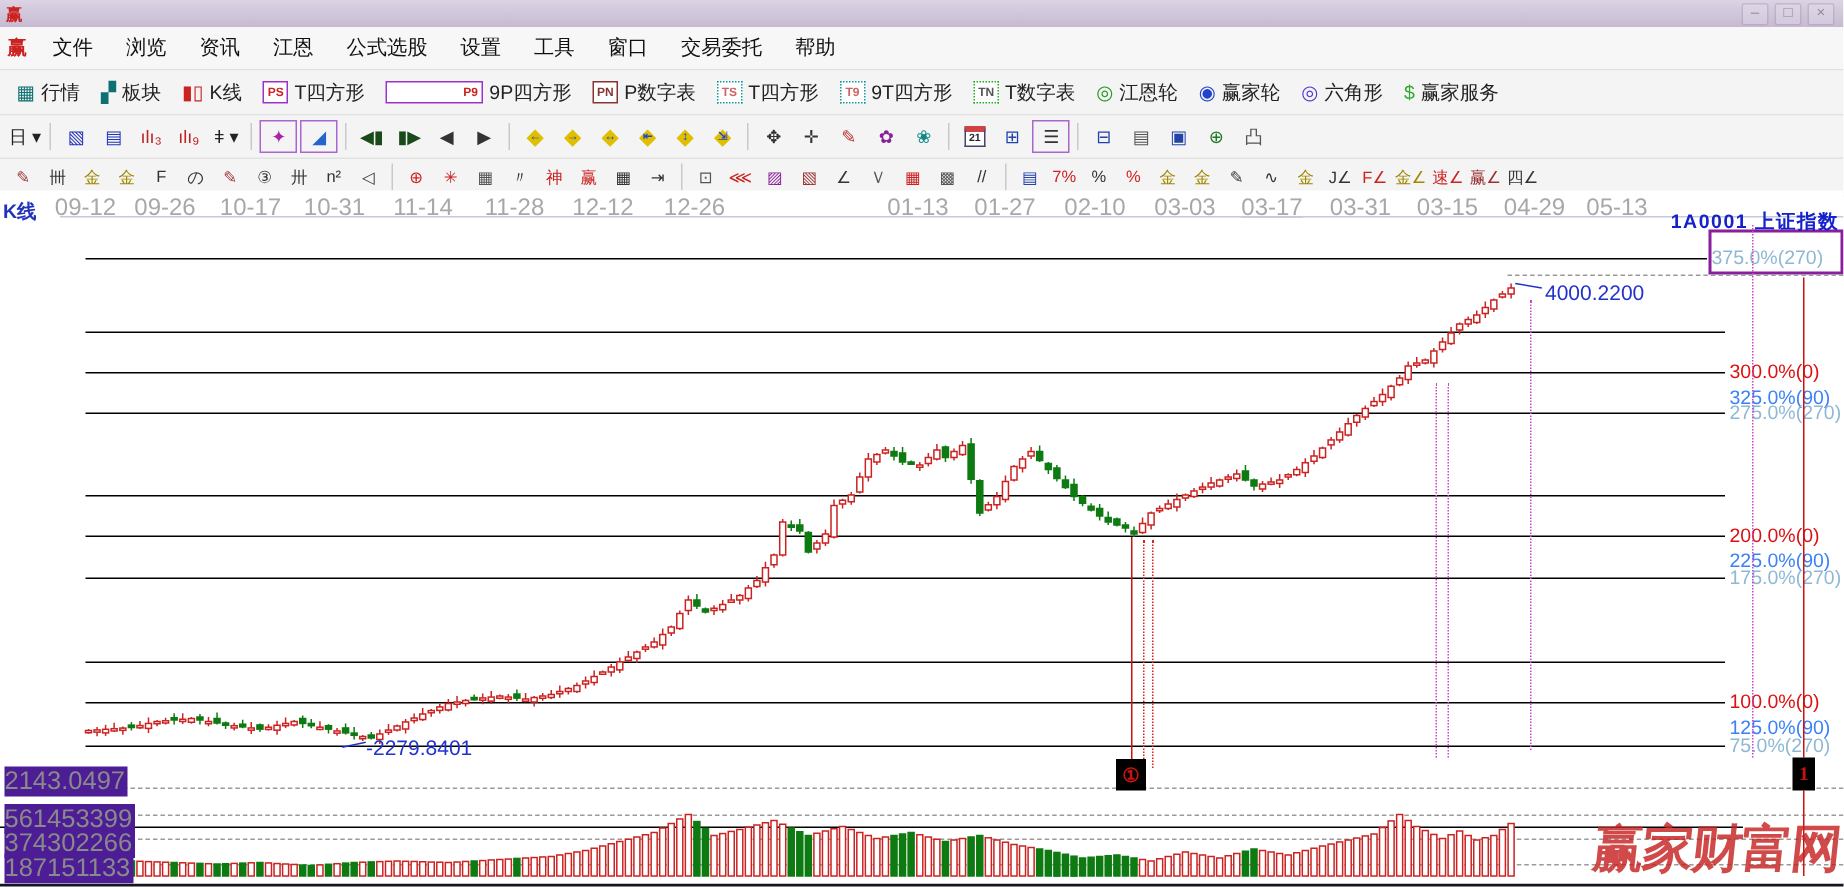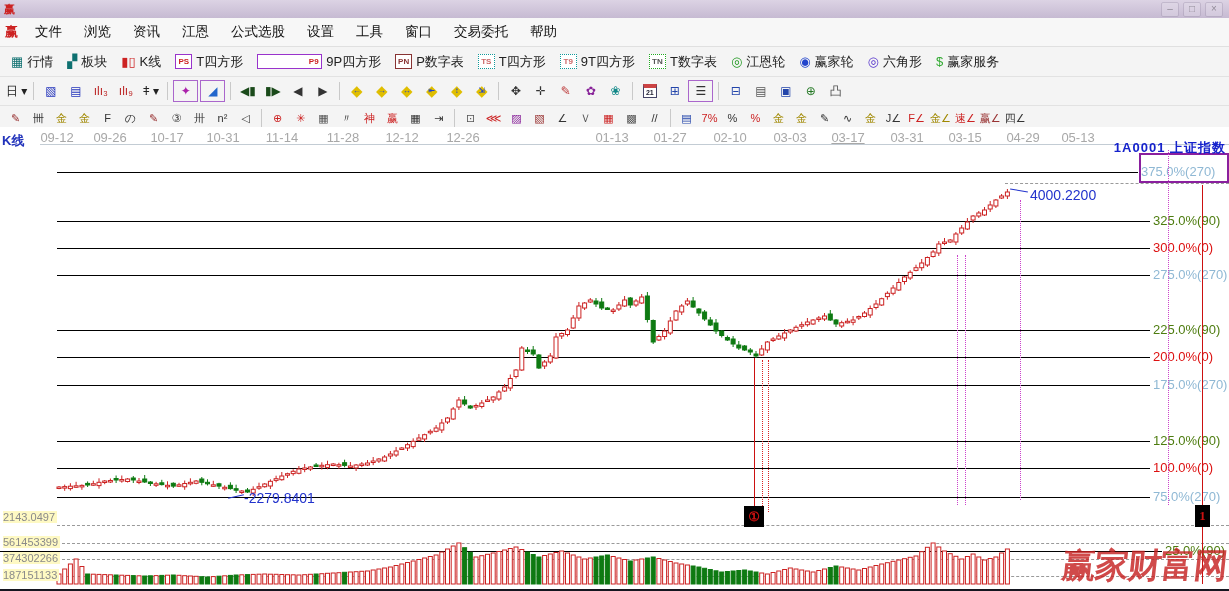--- a/index.html
+++ b/index.html
@@ -34,27 +34,27 @@
   .boxed{border:1px solid #aa66cc;}
   .cal{border:1px solid #446;border-top:4px solid #cc4444;font-size:7px;font-weight:bold;color:#223;
        padding:0 2px;line-height:9px;background:#fff;}
   
   #chart{position:absolute;left:0;top:127px;width:1229px;height:464px;background:#fff;}
   #chart .hline{position:absolute;height:0;border-top:1px solid;}
   #chart .dashline{position:absolute;height:0;border-top:1px dashed #9a9a9a;}
   #chart .vline{position:absolute;width:0;}
   .lvl-blue{border-color:#a6c8dc;} .lvl-red{border-color:#dd1111;} .lvl-dark{border-color:#550505;}
   .lvltext{position:absolute;font-size:13px;white-space:nowrap;background:transparent;}
-  .t-blue{color:#8fb8d4;} .t-red{color:#dd1111;} .t-dark{color:#4d7c0f;}
+  .t-blue{color:#8fb8d4;} .t-red{color:#dd1111;} .t-dark{color:#3b82f6;margin-top:44px;}
   #dateaxis{position:absolute;left:0;top:3px;width:1229px;height:12px;}
-  #dateaxis span{position:absolute;font-size:13px;color:#a8a8a8;transform:translateX(-50%);}
+  #dateaxis span{position:absolute;font-size:16px;color:#a8a8a8;transform:translateX(-50%);}
   #axis-border{position:absolute;left:40px;right:0;top:17px;border-top:1px solid #c3ccd4;}
   #kline-label{position:absolute;left:2px;top:5px;font-size:13px;font-weight:bold;color:#2233bb;}
   #instrument{position:absolute;right:3px;top:12px;font-size:13px;font-weight:600;color:#1522cc;letter-spacing:1px;}
-  .leftlbl{position:absolute;left:3px;font-size:11px;color:#8a8a8a;background:#fef9c3;padding-right:2px;}
+  .leftlbl{position:absolute;left:3px;font-size:17px;color:#8a8a8a;background:#4c1d95;padding-right:2px;}
   .annot{position:absolute;font-size:14px;color:#2233cc;white-space:nowrap;}
   .lead{position:absolute;height:0;border-top:1px solid #2233cc;}
   .marker{position:absolute;background:#000;color:#cc1111;display:flex;align-items:center;justify-content:center;
           font-weight:bold;font-size:13px;font-family:"Liberation Serif","DejaVu Serif",serif;}
   #purplebox{position:absolute;border:2px solid #8a1f9e;background:transparent;}
   #watermark{position:absolute;right:2px;bottom:2px;font-size:34px;font-weight:bold;color:rgba(198,34,34,.82);
              transform:skewX(-6deg);letter-spacing:-1px;font-family:"Liberation Serif","DejaVu Serif",serif;white-space:nowrap;}
   svg{position:absolute;left:0;top:0;}
 </style>
 </head>

